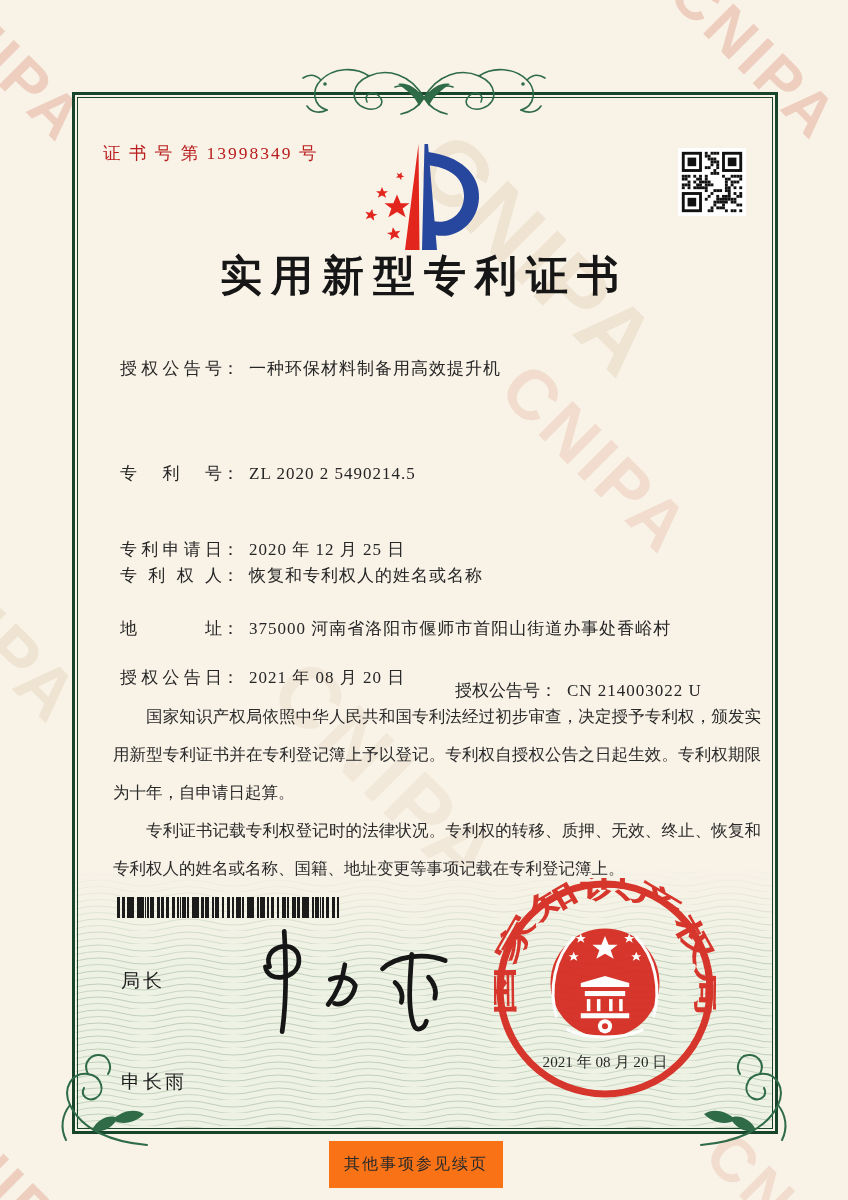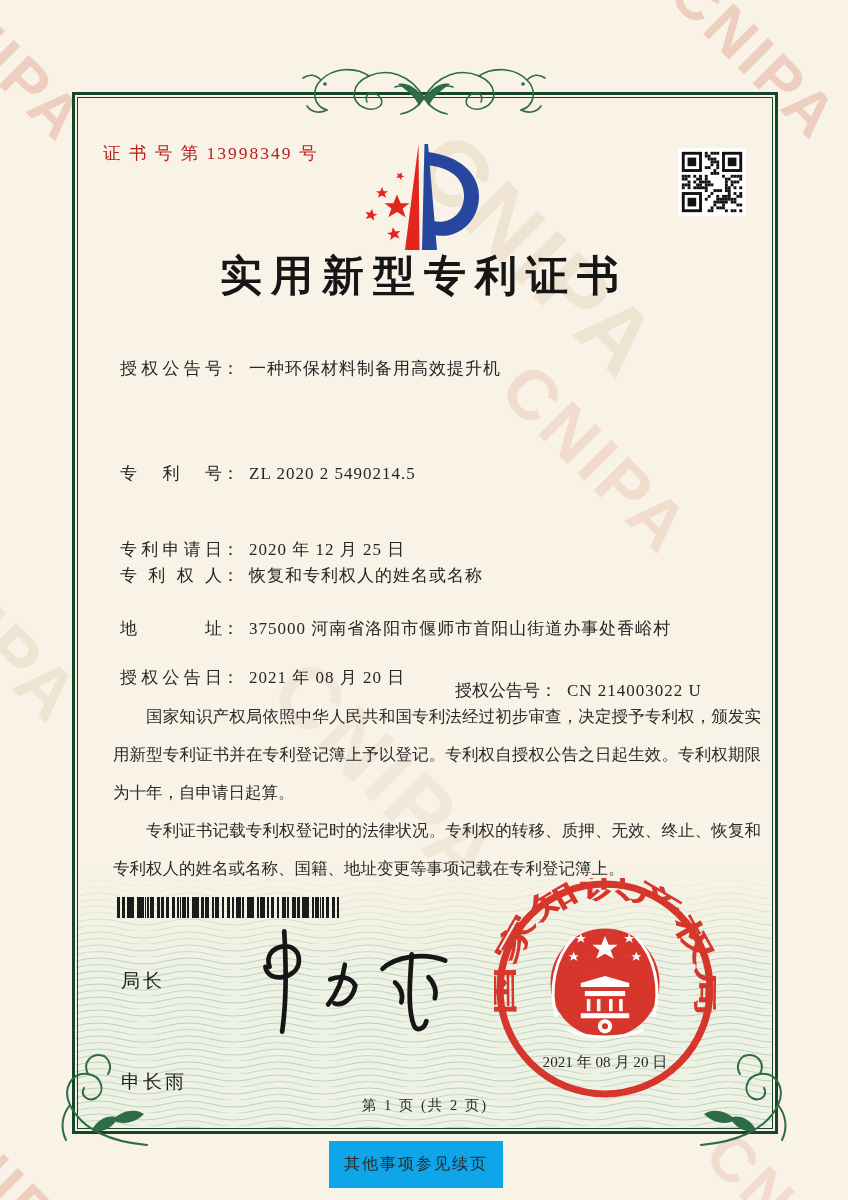--- a/index.html
+++ b/index.html
@@ -39,21 +39,21 @@
       background-image:
         repeating-linear-gradient(90deg,#1b1b1b 0 2px,rgba(0,0,0,0) 2px 5px),
         repeating-linear-gradient(90deg,#1b1b1b 0 1px,rgba(0,0,0,0) 1px 7px),
         repeating-linear-gradient(90deg,#1b1b1b 0 3px,rgba(0,0,0,0) 3px 11px);}
   .officer{position:absolute;left:121px;font-family:"Liberation Sans","DejaVu Sans",sans-serif;
       font-size:19px;color:#1d1d1d;letter-spacing:3px;}
   .sig{position:absolute;left:238px;top:925px;z-index:4;}
   .seal{position:absolute;left:494px;top:878px;z-index:4;}
   .pageinfo{position:absolute;left:72px;top:1096px;width:706px;text-align:center;
       font-size:14.5px;color:#2a2a2a;letter-spacing:2px;z-index:3;}
-  .contnote{position:absolute;left:329px;top:1141px;background:#0ea5e9;
+  .contnote{position:absolute;left:329px;top:1141px;background:#f97316;
       padding:13px 15px;font-size:16px;color:#2a2a2a;letter-spacing:2px;z-index:3;}
   .logo{position:absolute;left:360px;top:136px;z-index:3;}
   .qr{position:absolute;left:678px;top:148px;z-index:3;}
 </style>
 </head>
 <body>
 
 <div class="wm wm-pink" style="left:-48px;top:-42px;font-size:62px;">CNIPA</div>
 <div class="wm wm-pink" style="left:706px;top:-44px;font-size:62px;">CNIPA</div>
 <div class="wm wm-tan" style="left:468px;top:112px;font-size:92px;">CNIPA</div>
@@ -347,16 +347,15 @@
         <g stroke="#fff" stroke-width="3" fill="none">
           <path d="M62 138 C 54 110, 60 78, 80 58"></path>
           <path d="M158 138 C 166 110, 160 78, 140 58"></path>
           <path d="M72 150 C 92 160, 128 160, 148 150"></path>
         </g>
       </g>
       <text x="110" y="187" text-anchor="middle" font-size="15" fill="#151515" font-family="Liberation Serif, serif">2021 年 08 月 20 日</text>
     </g>
   </svg>
 
-  <div class="pageinfo">第 1 页 (共 2 页)</div>
 </div>
 
 <div class="contnote">其他事项参见续页</div>
 
 </body></html>

